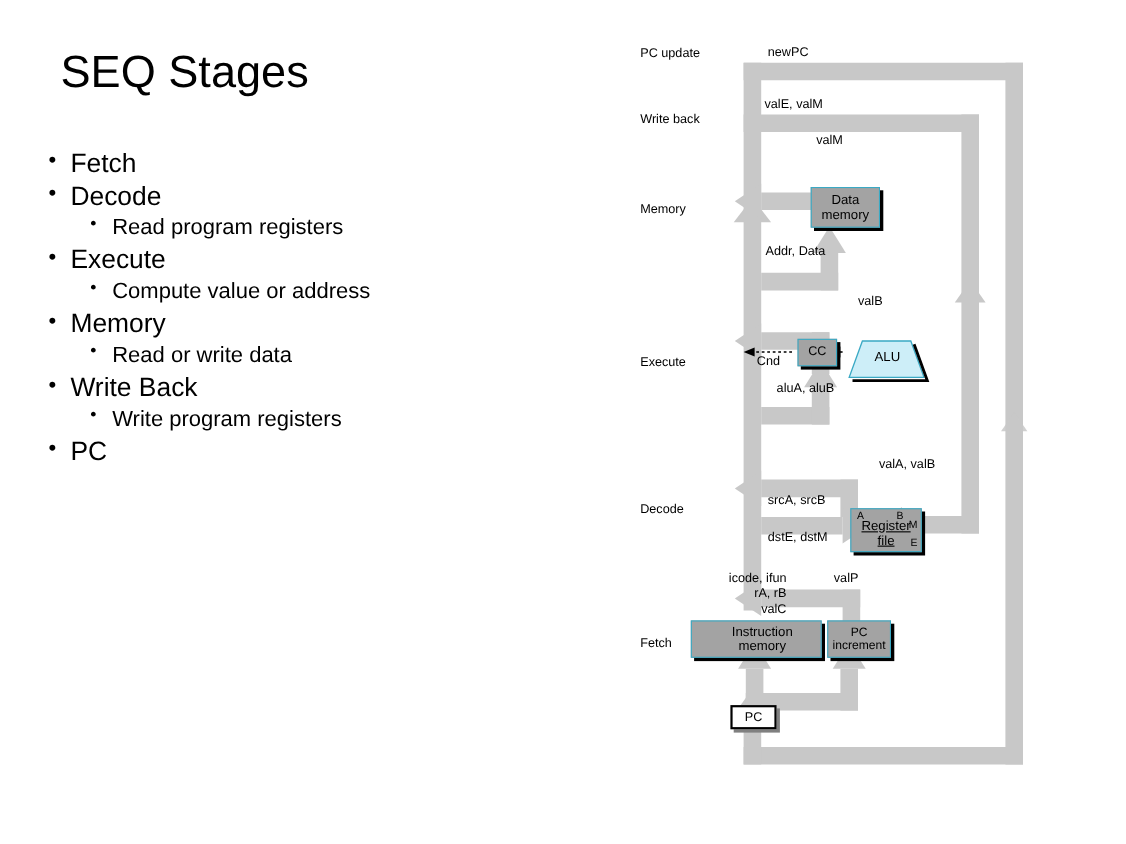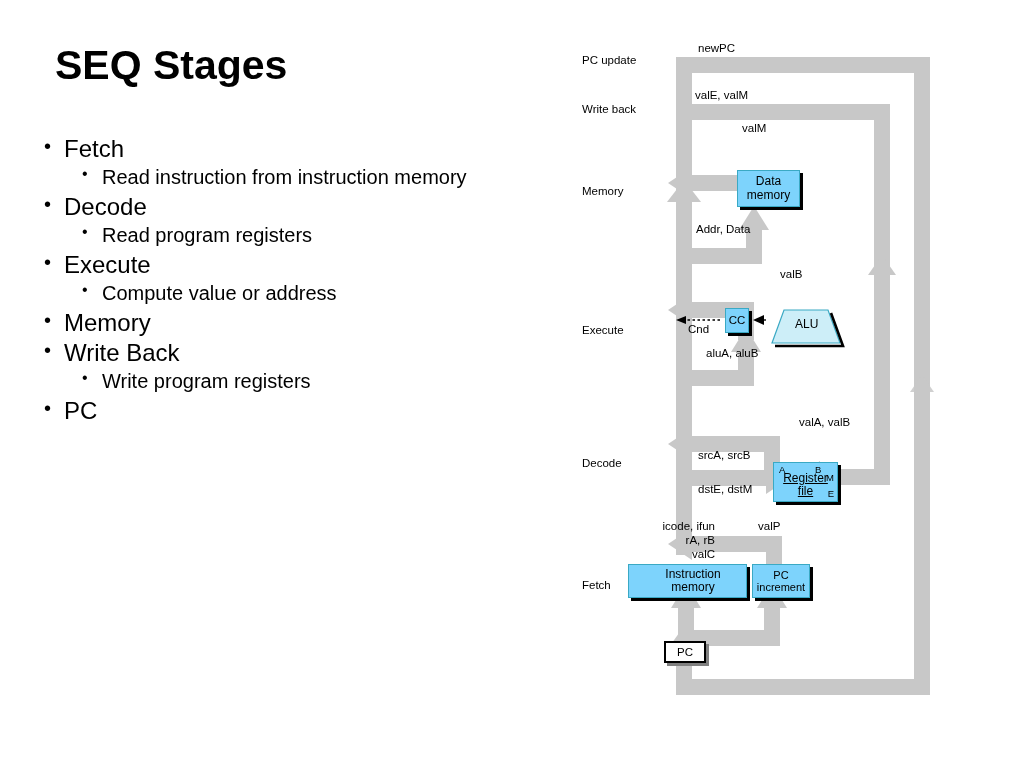--- a/index.html
+++ b/index.html
@@ -12,21 +12,21 @@
     position: relative;
     font-family: "Liberation Sans", sans-serif;
     overflow: hidden;
   }
 
   
   #slide-title {
     position: absolute;
     left: 55px; top: 42px;
     font-size: 41px;
-    font-weight: 700;
+    font-weight: 400;
     color: #000000;
     letter-spacing: 0px;
     white-space: nowrap;
   }
   #bullet-list {
     position: absolute;
     left: 42px; top: 137px;
     width: 520px;
   }
   .bl1 {
@@ -77,21 +77,21 @@
     position: absolute;
     font-family: "Liberation Sans", sans-serif;
     font-size: 11.5px;
     color: #000;
     white-space: nowrap;
   }
   .sig-label.right { text-align: right; }
 
   .unit-box {
     position: absolute;
-    background: #7dd3fc;
+    background: #a3a3a3;
     border: 1px solid #3aa9c4;
     box-shadow: 3px 3px 0 0 #000;
     color: #000;
     font-size: 12px;
     text-align: center;
     line-height: 1.12;
     display: flex;
     align-items: center;
     justify-content: center;
   }
@@ -106,29 +106,29 @@
     color: #000;
   }
 </style>
 </head>
 <body>
 
 <div id="slide-title">SEQ Stages</div>
 
 <div id="bullet-list">
   <div class="bl1">Fetch</div>
-  <div class="bl2">Read instruction from instruction memory</div>
 
   <div class="bl1">Decode</div>
   <div class="bl2">Read program registers</div>
 
   <div class="bl1">Execute</div>
   <div class="bl2">Compute value or address</div>
 
   <div class="bl1">Memory</div>
+  <div class="bl2">Read or write data</div>
 
   <div class="bl1">Write Back</div>
   <div class="bl2">Write program registers</div>
 
   <div class="bl1">PC</div>
 </div>
 
 <div id="diagram">
 
   <svg width="400" height="690" viewBox="0 0 400 690">
@@ -200,21 +200,21 @@
       <line x1="196" y1="290" x2="190" y2="290" stroke="#000" stroke-width="1.4"></line>
       <path d="M183,290 L194,285 L194,295 Z" fill="#000"></path>
     </g>
 
     <g>
       <path d="M202,313 L270,313 L258,280 L214,280 Z" fill="#cdeef8" stroke="#3aa9c4" stroke-width="1.2"></path>
       <path d="M205,316 L273,316 L261,283" fill="none" stroke="#000" stroke-width="2.6"></path>
     </g>
   </svg>
 
-  <div class="stage-label" style="left:12px;  top:24px;text-align:center;">PC update</div>
+  <div class="stage-label" style="left:12px;  top:13px;text-align:center;">PC update</div>
   <div class="stage-label" style="left:12px;  top:73px;">Write back</div>
   <div class="stage-label" style="left:12px;  top:155px;">Memory</div>
   <div class="stage-label" style="left:12px;  top:294px;">Execute</div>
   <div class="stage-label" style="left:12px;  top:427px;">Decode</div>
   <div class="stage-label" style="left:12px;  top:549px;">Fetch</div>
 
   <div class="sig-label" style="left:128px; top:12px;">newPC</div>
   <div class="sig-label" style="left:125px; top:59px;text-align:right;">valE, valM</div>
   <div class="sig-label" style="left:172px; top:92px;">valM</div>
   <div class="sig-label" style="left:126px; top:193px;">Addr, Data</div>
@@ -229,21 +229,21 @@
   <div class="sig-label right" style="left:40px; width:105px; top:518px;">valC</div>
   <div class="sig-label" style="left:188px; top:490px;">valP</div>
 
   <div class="unit-box" style="left:167px; top:140px; width:63px; height:37px;">
     <div>
       <span>Data</span><br>
       <span>memory</span>
     </div>
   </div>
 
-  <div class="unit-box" style="left:155px; top:278px; width:24px; height:25px; font-size:11.5px;">
+  <div class="unit-box" style="left:155px; top:278px; width:36px; height:25px; font-size:11.5px;">
     <span>CC</span>
   </div>
 
   <div class="stage-label" style="left:225px; top:287px; font-size:12px;">ALU</div>
 
   <div class="unit-box" style="left:203px; top:432px; width:65px; height:40px; font-size:12px;text-decoration:underline;">
     <div style="padding-top:6px;">
       <span>Register</span><br>
       <span>file</span>
     </div>

